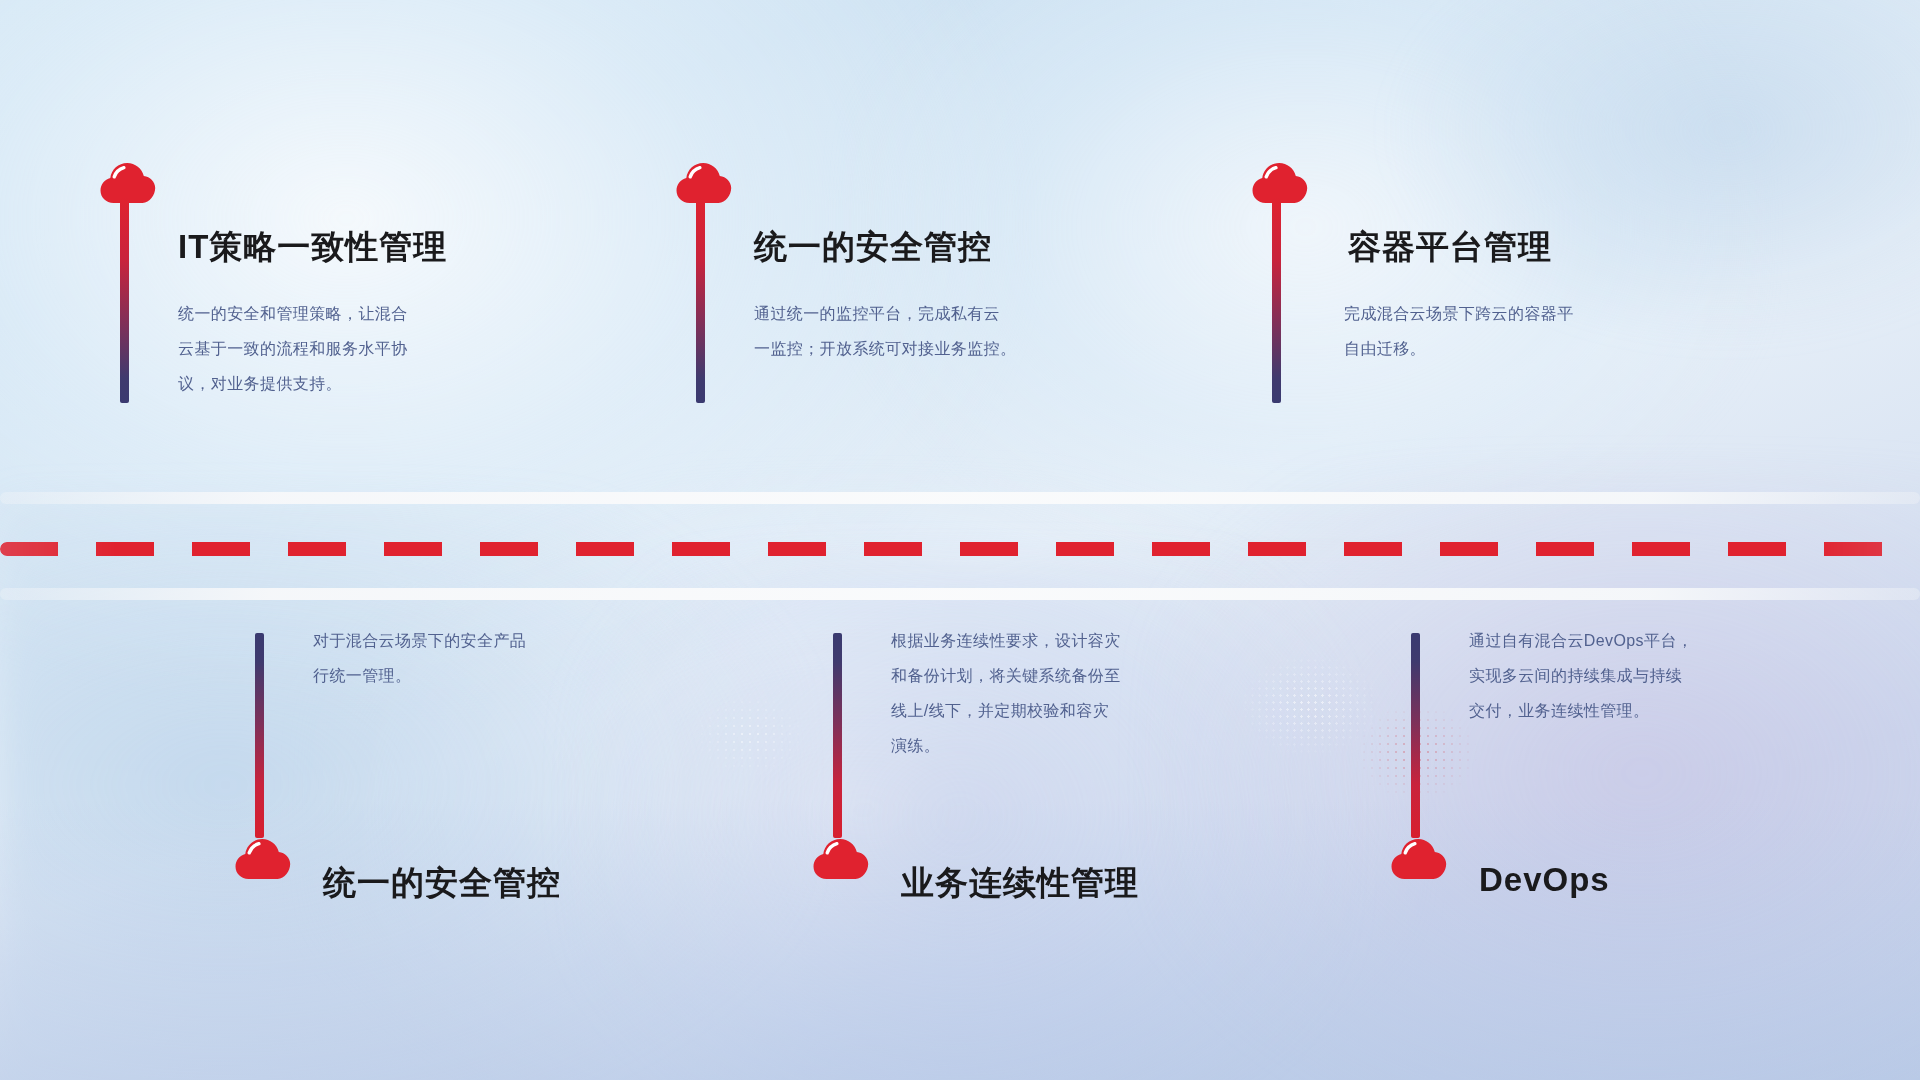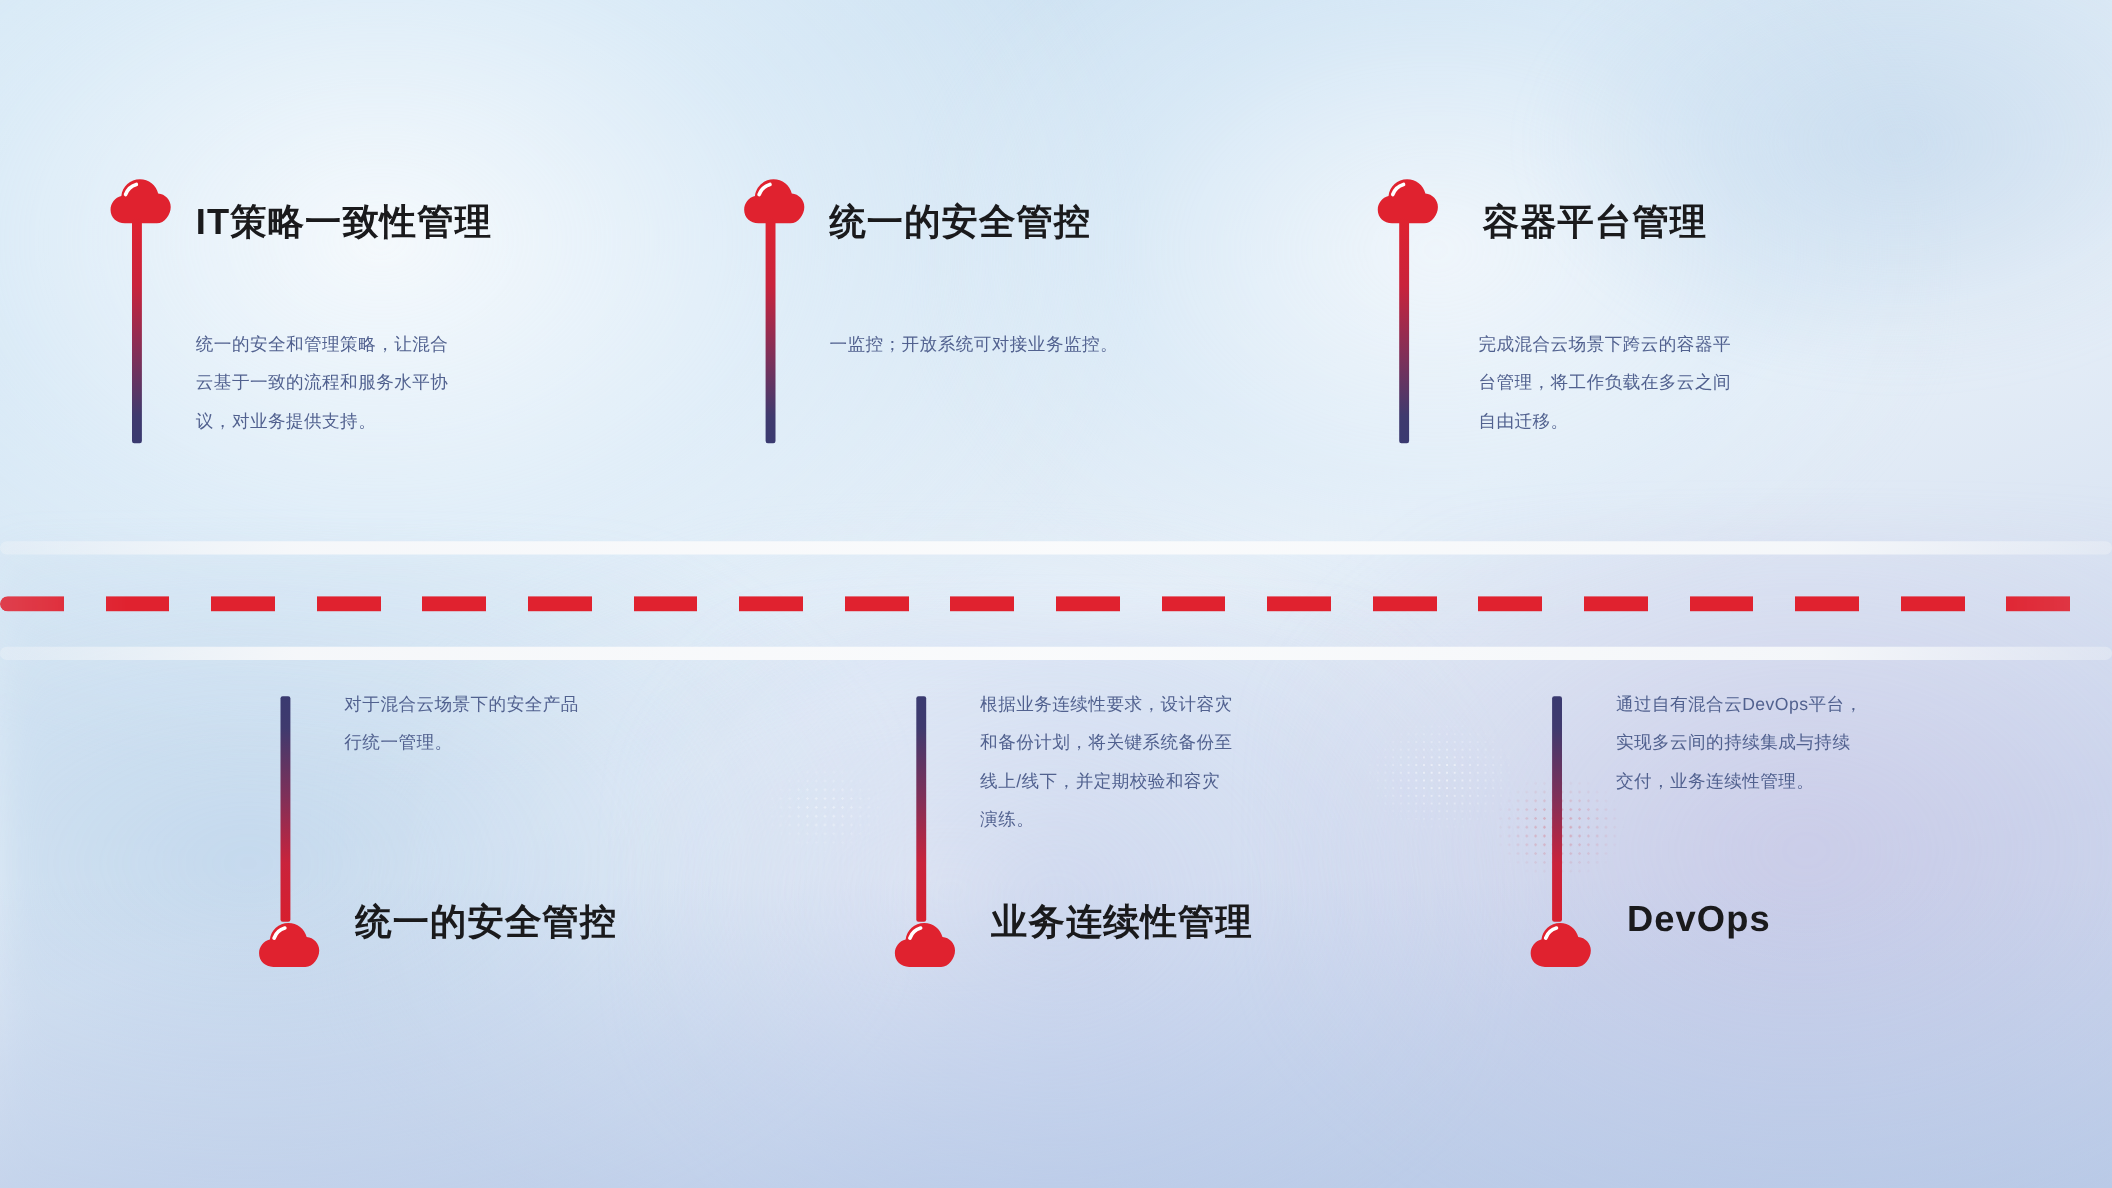--- a/index.html
+++ b/index.html
@@ -107,21 +107,21 @@
     top:38px;height:205px;
     background:linear-gradient(to bottom,#e0222f 0%,#c9233c 30%,#7e3059 62%,#3f3a6e 88%,#3a3a70 100%);
   }
   .stem.bottom{
     top:0;height:205px;
     background:linear-gradient(to bottom,#3a3a70 0%,#3f3a6e 14%,#7e3059 44%,#c9233c 74%,#d71f2e 100%);
   }
 
   .title{
     position:absolute;
-    font-size:33px;font-weight:700;color:#1a1a1c;letter-spacing:1px;white-space:nowrap;
+    font-size:33px;font-weight:700;color:#1a1a1c;letter-spacing:1px;white-space:nowrap;margin-top:45px;
   }
   .desc{
     position:absolute;
     font-size:16px;line-height:35px;color:#51618f;letter-spacing:.4px;
   }
   .desc span{display:block;white-space:nowrap;}
 </style>
 </head>
 <body>
 
@@ -169,38 +169,38 @@
       <div class="cloud">
         <svg viewBox="0 0 58 44" aria-hidden="true">
           <path d="M14.5 43C7.0 43 1.5 37.6 1.5 30.6c0-6.0 4.1-11.1 9.8-12.5C12.2 9.6 19.4 3 28.2 3c8.0 0 14.8 5.5 16.6 12.9 6.4 0.5 11.4 5.8 11.4 12.2 0 6.9-5.6 14.9-12.6 14.9z" fill="#e0222f"></path>
           <path d="M15.2 16.8c1.6-4.4 5.2-7.8 9.7-9.1" fill="none" stroke="#ffffff" stroke-width="3.4" stroke-linecap="round"></path>
         </svg>
       </div>
       <div class="stem top"></div>
     </div>
     <div class="title" style="left:58px;top:20px;">统一的安全管控</div>
     <div class="desc" style="left:58px;top:136px;">
+      <span>通过统一的监控平台，完成私有云</span>
       <span>一监控；开放系统可对接业务监控。</span>
     </div>
   </div>
 
   <div class="card" style="left:1272px;top:160px;">
     <div class="pin">
       <div class="cloud">
         <svg viewBox="0 0 58 44" aria-hidden="true">
           <path d="M14.5 43C7.0 43 1.5 37.6 1.5 30.6c0-6.0 4.1-11.1 9.8-12.5C12.2 9.6 19.4 3 28.2 3c8.0 0 14.8 5.5 16.6 12.9 6.4 0.5 11.4 5.8 11.4 12.2 0 6.9-5.6 14.9-12.6 14.9z" fill="#e0222f"></path>
           <path d="M15.2 16.8c1.6-4.4 5.2-7.8 9.7-9.1" fill="none" stroke="#ffffff" stroke-width="3.4" stroke-linecap="round"></path>
         </svg>
       </div>
       <div class="stem top"></div>
     </div>
     <div class="title" style="left:76px;top:20px;">容器平台管理</div>
     <div class="desc" style="left:72px;top:136px;">
       <span>完成混合云场景下跨云的容器平</span>
-      <span>台管理，将工作负载在多云之间</span>
       <span>自由迁移。</span>
     </div>
   </div>
 
   <div class="card" style="left:255px;top:633px;">
     <div class="pin">
       <div class="stem bottom"></div>
       <div class="cloud" style="top:203px;">
         <svg viewBox="0 0 58 44" aria-hidden="true">
           <path d="M14.5 43C7.0 43 1.5 37.6 1.5 30.6c0-6.0 4.1-11.1 9.8-12.5C12.2 9.6 19.4 3 28.2 3c8.0 0 14.8 5.5 16.6 12.9 6.4 0.5 11.4 5.8 11.4 12.2 0 6.9-5.6 14.9-12.6 14.9z" fill="#e0222f"></path>

